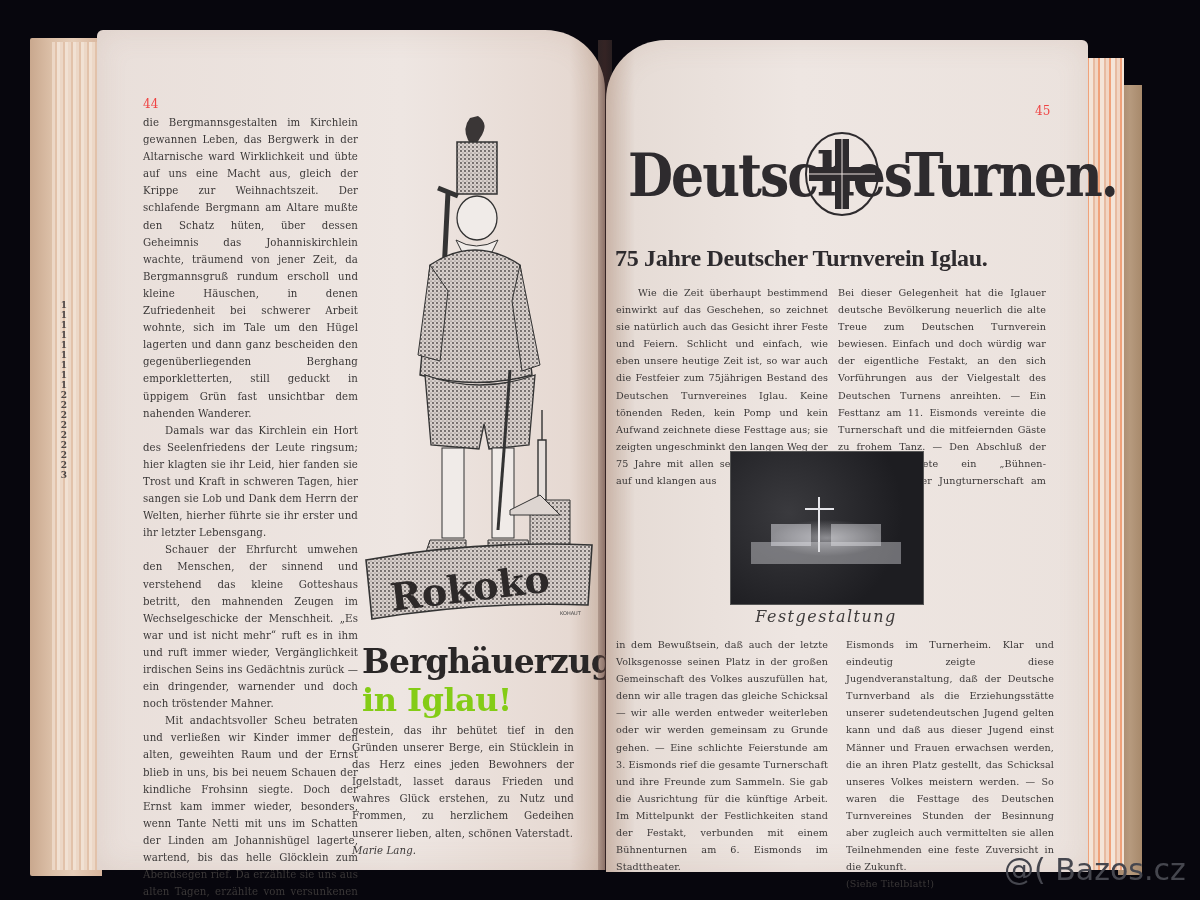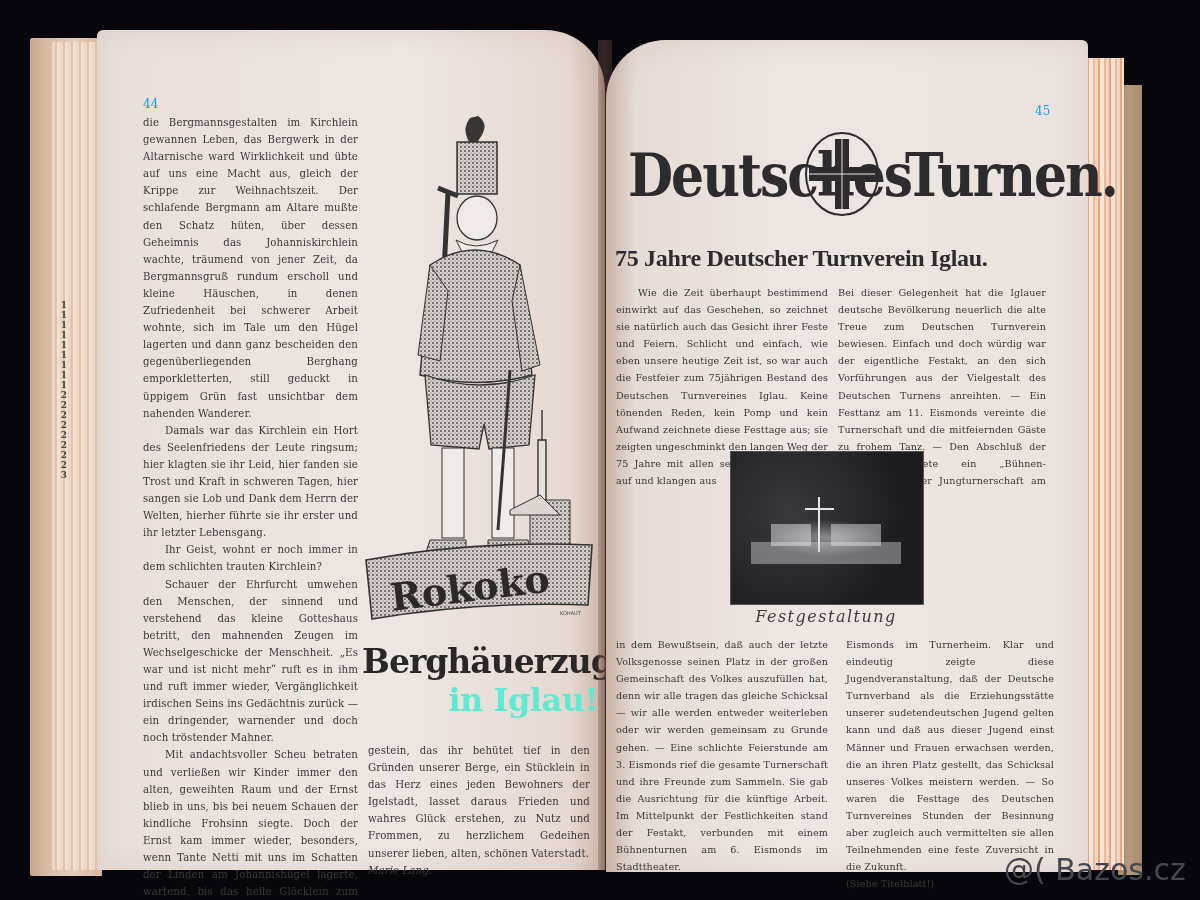--- a/index.html
+++ b/index.html
@@ -46,21 +46,21 @@
   }
   .page-right {
     left:606px; top:40px; width:482px; height:832px;
     border-radius:60px 6px 0 0;
     background:linear-gradient(90deg,#cdb9ad 0%,#e6dcd6 6%,#eee6e2 40%,#ebe2dd 100%);
   }
   .gutter {
     position:absolute; left:598px; top:40px; width:14px; height:830px;
     background:linear-gradient(90deg,rgba(120,90,80,.35),rgba(90,60,55,.55),rgba(120,90,80,.3));
   }
-  .page-num { position:absolute; font-size:12px; color:#0ea5e9; }
+  .page-num { position:absolute; font-size:12px; color:#ef4444; }
   .col {
     position:absolute; font-family:"DejaVu Serif", serif; font-size:10.2px; line-height:17.1px;
     text-align:justify; color:#3b3838; letter-spacing:0.1px;
   }
   .col p { margin:0; text-indent:0; }
   .col p.ind { text-indent:22px; }
   .col.right p { font-size:9.6px; }
   .sig { font-weight:normal; font-style:italic; }
 
   
@@ -69,23 +69,23 @@
     position:absolute; left:362px; top:620px; width:236px; text-align:center;
     font-family:"DejaVu Serif", serif; font-weight:bold; font-size:16px; letter-spacing:-0.8px;
     color:#2c2929;
   }
   .ad-line2 {
     position:absolute; left:362px; top:642px; width:236px; text-align:center;
     font-family:"DejaVu Serif", serif; font-weight:bold; font-size:33px; letter-spacing:-1px;
     color:#2a2727;
   }
   .ad-line3 {
-    position:absolute; left:362px; top:681px; width:236px; text-align:right;
+    position:absolute; left:362px; top:681px; width:236px; text-align:left;
     font-family:"DejaVu Serif", serif; font-weight:bold; font-size:32px; letter-spacing:-0.5px;
-    color:#5eead4;
+    color:#84cc16;
   }
 
   
   .hdr-word {
     position:absolute; font-family:"DejaVu Serif", serif; font-weight:bold; color:#2e2b2e;
     font-size:52px; letter-spacing:-2px; transform:scaleY(1.15); transform-origin:top left;
   }
   .subtitle {
     position:absolute; left:615px; top:245px; width:440px;
     font-family:Liberation Serif, serif; font-weight:bold; font-size:24px; color:#2e2b2e;
@@ -133,21 +133,20 @@
 3</div>
   <div class="edge-right-cover"></div>
   <div class="edge-right-pages"></div>
 
   <div class="page page-left"></div>
   <div class="page-num" style="left:143px;top:97px;">44</div>
 
   <div class="col" style="left:143px;top:114px;width:215px;">
     <p>die Bergmannsgestalten im Kirchlein gewannen Leben, das Bergwerk in der Altarnische ward Wirklichkeit und übte auf uns eine Macht aus, gleich der Krippe zur Weihnachtszeit. Der schlafende Bergmann am Altare mußte den Schatz hüten, über dessen Geheimnis das Johanniskirchlein wachte, träumend von jener Zeit, da Bergmannsgruß rundum erscholl und kleine Häuschen, in denen Zufriedenheit bei schwerer Arbeit wohnte, sich im Tale um den Hügel lagerten und dann ganz bescheiden den gegenüberliegenden Berghang emporkletterten, still geduckt in üppigem Grün fast unsichtbar dem nahenden Wanderer.</p>
     <p class="ind">Damals war das Kirchlein ein Hort des Seelenfriedens der Leute ringsum; hier klagten sie ihr Leid, hier fanden sie Trost und Kraft in schweren Tagen, hier sangen sie Lob und Dank dem Herrn der Welten, hierher führte sie ihr erster und ihr letzter Lebensgang.</p>
-    <p class="ind">Ihr Geist, wohnt er noch immer in dem schlichten trauten Kirchlein?</p>
     <p class="ind">Schauer der Ehrfurcht umwehen den Menschen, der sinnend und verstehend das kleine Gotteshaus betritt, den mahnenden Zeugen im Wechselgeschicke der Menschheit. „Es war und ist nicht mehr“ ruft es in ihm und ruft immer wieder, Vergänglichkeit irdischen Seins ins Gedächtnis zurück — ein dringender, warnender und doch noch tröstender Mahner.</p>
     <p class="ind">Mit andachtsvoller Scheu betraten und verließen wir Kinder immer den alten, geweihten Raum und der Ernst blieb in uns, bis bei neuem Schauen der kindliche Frohsinn siegte. Doch der Ernst kam immer wieder, besonders, wenn Tante Netti mit uns im Schatten der Linden am Johannishügel lagerte, wartend, bis das helle Glöcklein zum Abendsegen rief. Da erzählte sie uns aus alten Tagen, erzählte vom versunkenen Silberhort, tief unter dem Kirchlein und vom Schatzbergzauber, Bergknappen und Erdmännlein erwachten, lachten uns an, zeigten uns schimmerndes Erz und leuchtendes Edelgestein und machten uns in ihrer Gegenwart zu den glücklichsten Erdenkindern.</p>
 
   </div>
 
   <svg class="illus" viewBox="0 0 238 510">
     <defs>
       <pattern id="dots" width="4" height="4" patternUnits="userSpaceOnUse">
         <rect width="4" height="4" fill="#d8d0cc"></rect>
         <circle cx="1" cy="1" r="0.9" fill="#4a4545"></circle>
@@ -185,21 +184,21 @@
     <path d="M150 400 l30 -15 l20 20 l-50 0 z" fill="#ddd5d1" stroke="#333"></path>
 
     <path d="M6 450 q110 -20 226 -15 l-4 60 q-110 -4 -216 14 z" fill="url(#dots)" stroke="#333" stroke-width="1.6"></path>
     <text x="30" y="490" font-family="DejaVu Serif, serif" font-weight="bold" font-size="38" fill="#2d2929" transform="rotate(-7 120 480)">Rokoko</text>
     <text x="200" y="505" font-family="DejaVu Sans, sans-serif" font-size="5" fill="#444">KOHAUT</text>
   </svg>
 
   <div class="ad-line2">Berghäuerzug</div>
   <div class="ad-line3">in Iglau!</div>
 
-  <div class="col" style="left:368px;top:722px;width:222px;margin-top:20px;">
+  <div class="col" style="left:352px;top:722px;width:222px;">
     <p>gestein, das ihr behütet tief in den Gründen unserer Berge, ein Stücklein in das Herz eines jeden Bewohners der Igelstadt, lasset daraus Frieden und wahres Glück erstehen, zu Nutz und Frommen, zu herzlichem Gedeihen unserer lieben, alten, schönen Vaterstadt.</p>
     <p class="sig">Marie Lang.</p>
   </div>
 
   <div class="gutter"></div>
 
   <div class="page page-right"></div>
   <div class="page-num" style="left:1035px;top:104px;">45</div>
 
   <div class="hdr-word" style="left:628px;top:140px;">Deutsches</div>

